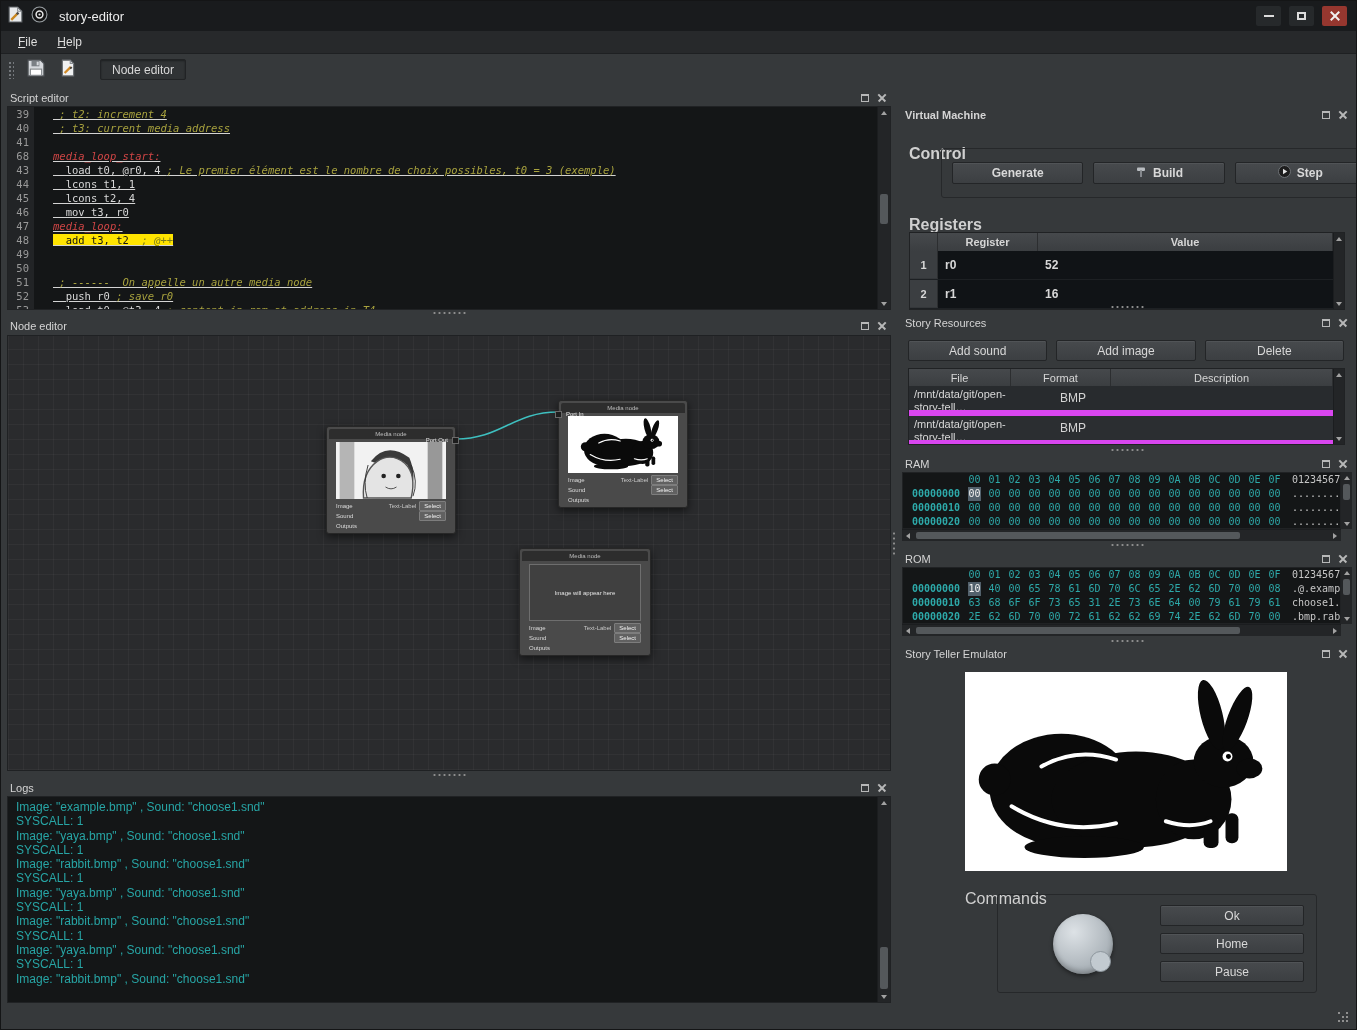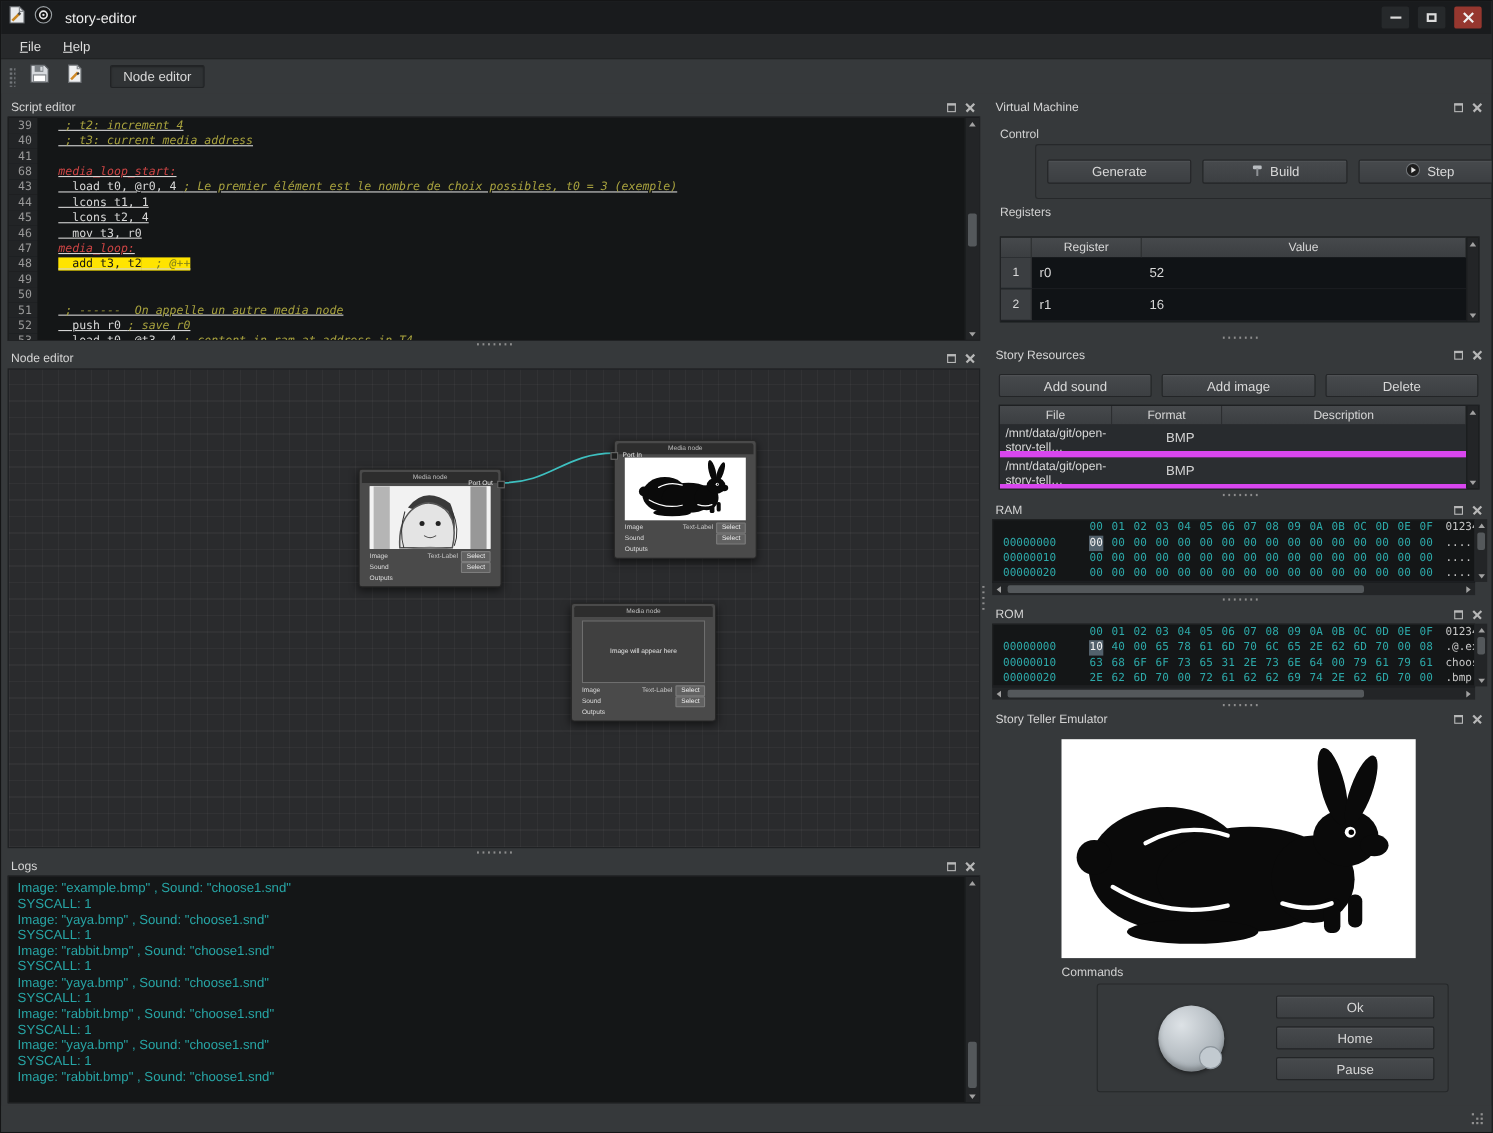--- a/index.html
+++ b/index.html
@@ -86,21 +86,21 @@
   .port-label.out{right:7px;}
   .port-label.in{left:7px;}
 
   
   .logs-body{position:absolute;left:0;right:0;top:17px;bottom:0;background:#141617;border:1px solid #202224;overflow:hidden;}
   .logs-scroll{position:absolute;left:0;top:0;right:13px;bottom:0;overflow:hidden;padding:3px 8px;}
   .log-line{font-size:12px;line-height:14.3px;color:#27a5a5;white-space:pre;}
 
   
   .btn{background:linear-gradient(#474a4d,#3c3f42);border:1px solid #232527;border-radius:2px;color:#d8d8d8;display:flex;align-items:center;justify-content:center;gap:6px;font-size:12px;box-shadow:inset 0 1px 0 rgba(255,255,255,.06);}
-  .group-label{font-size:11px;color:#d0d0d0;}
+  .group-label{font-size:16px;color:#d0d0d0;margin-top:12px;}
   .groupbox{border:1px solid #26282a;border-radius:3px;margin-left:32px;}
 
   .ctl-row{display:flex;gap:10px;padding:11px 10px;}
   .ctl-btn{flex:1;height:22px;}
 
   .table{background:#17191b;border:1px solid #202224;position:relative;overflow:hidden;}
   .t-head{display:grid;height:18px;background:linear-gradient(#46494c,#3b3e41);font-size:11px;align-items:center;color:#d6d6d6;}
   .t-head>div{height:100%;display:flex;align-items:center;justify-content:center;border-right:1px solid #2c2e30;}
   .reg-grid{grid-template-columns:28px 100px 1fr;}
   .res-grid{grid-template-columns:102px 100px 1fr;}
@@ -110,21 +110,21 @@
   .res-row{display:grid;grid-template-columns:102px 100px 1fr;height:30px;background:#2b2e31;border-bottom:6px solid #d946ef;font-size:12px;color:#d4d4d4;gap:44px;}
   .res-row:nth-child(odd){background:#282b2e;}
   .res-cell{display:flex;align-items:center;padding-left:5px;overflow:hidden;}
   .res-file{font-size:11px;line-height:13px;word-break:break-all;align-items:flex-start;padding-top:2px;color:#d8d8d8;}
   .t-vgroove{position:absolute;right:0;top:0;bottom:0;width:11px;background:#232527;border-left:1px solid #1b1d1f;display:flex;flex-direction:column;}
   .t-vgroove .sb-track{flex:1;}
 
   
   .hex-body{position:absolute;left:0;right:11px;top:17px;bottom:12px;background:#141617;border:1px solid #202224;overflow:hidden;font-family:"DejaVu Sans Mono",monospace;font-size:10px;line-height:14px;padding-left:5px;}
   .hex-row{display:flex;white-space:pre;text-align:center;}
-  .hex-off{flex:none;width:56px;color:#2da9a9;margin-right:26px;}
+  .hex-off{flex:none;width:56px;color:#2da9a9;margin-right:4px;font-weight:bold;}
   .hex-byte{flex:none;width:13px;margin-right:7px;color:#2da9a9;}
   .hex-byte.sel{background:#53616c;color:#f2f2f2;}
   .hex-ascii{flex:none;color:#c6c6c6;margin-left:4px;}
   .hex-vscroll{position:absolute;right:0;top:17px;bottom:12px;width:11px;background:#232527;display:flex;flex-direction:column;}
 
   
   .emu-screen{position:absolute;left:63px;top:27px;width:322px;height:199px;background:#ffffff;display:flex;align-items:center;justify-content:center;overflow:hidden;}
   .commands-label{position:absolute;left:63px;top:233px;}
   .commands-box{position:absolute;left:63px;top:249px;width:320px;height:99px;display:flex;align-items:center;}
   .knob{width:60px;height:60px;border-radius:50%;margin-left:55px;position:relative;flex:none;
@@ -372,21 +372,21 @@
             <span class="tri down"></span>
           </div>
       </div>
     </div>
   </div>
 
   <div class="split-v" style="left:890px;top:505px;height:76px;">
       <span class="split-vdots"></span>
     </div>
 
-  <div class="dock" style="left:901px;top:88px;width:450px;height:212px;">
+  <div class="dock" style="left:901px;top:105px;width:450px;height:212px;font-weight:bold;">
     <div class="dock-title">
       <span class="dock-title-text">Virtual Machine</span>
       <span class="dock-btn float"></span>
       <span class="dock-btn closep"></span>
     </div>
     <div class="group-label" style="position:absolute;left:7px;top:27px;">Control</div>
     <div class="groupbox" style="position:absolute;left:7px;top:42px;width:436px;height:50px;">
       <div class="ctl-row" style="padding:13px 10px;">
         <div class="btn ctl-btn">
           <span>Generate</span>

